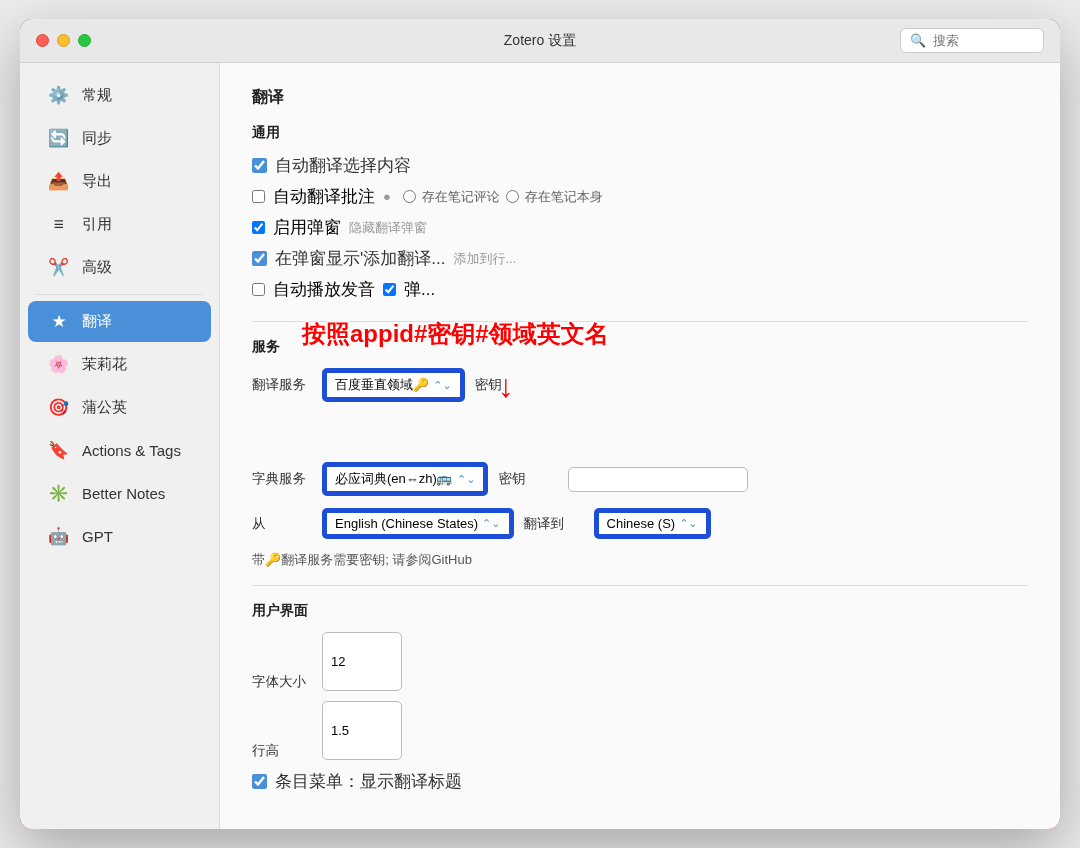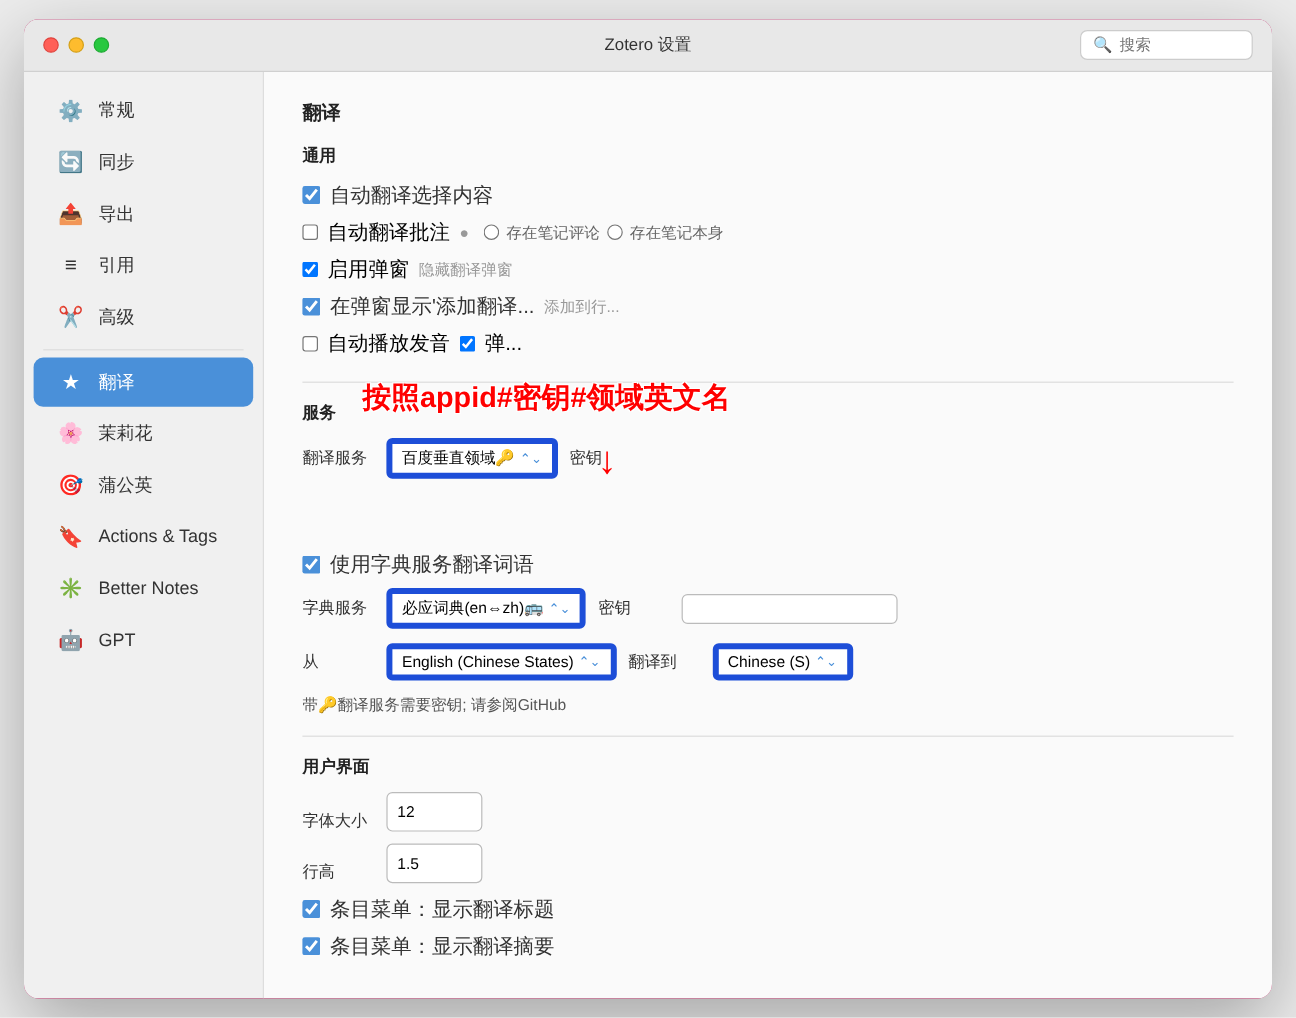--- a/index.html
+++ b/index.html
@@ -224,21 +224,21 @@
       display: flex;
       align-items: flex-end;
       gap: 10px;
       margin-bottom: 10px;
     }
     .narrow-input {
       width: 80px;
       background: white;
       border: 1px solid #bbb;
       border-radius: 5px;
-      padding: 8px 8px;
+      padding: 21px 8px;
       font-size: 13px;
     }
   </style>
 </head>
 <body>
 
 <div class="window">
 
   <div class="titlebar">
     <div class="traffic-lights">
@@ -362,24 +362,20 @@
         <div class="service-row">
           <span class="field-label">翻译服务</span>
           <div class="select-control">
             <span>百度垂直领域🔑</span>
             <span class="select-arrows">⌃⌄</span>
           </div>
           <span class="field-label">密钥</span>
         </div>
       </div>
 
-      <div class="checkbox-row">
-        <input type="checkbox" checked="" id="cb6" style="">
-        <label class="checkbox-label" for="cb6">使用字典服务翻译词语</label>
-      </div>
 
       <div class="service-row">
         <span class="field-label">字典服务</span>
         <div class="select-control">
           <span>必应词典(en⇔zh)🚌</span>
           <span class="select-arrows">⌃⌄</span>
         </div>
         <span class="field-label">密钥</span>
         <input type="text" class="text-input" style="width: 180px;">
       </div>
@@ -410,20 +406,16 @@
         </div>
         <div class="form-row">
           <span class="field-label">行高</span>
           <input type="text" class="narrow-input" value="1.5" style="">
         </div>
 
         <div class="checkbox-row">
           <input type="checkbox" checked="" id="cb7" style="">
           <label class="checkbox-label" for="cb7">条目菜单：显示翻译标题</label>
         </div>
-        <div class="checkbox-row">
-          <input type="checkbox" checked="" id="cb8" style="">
-          <label class="checkbox-label" for="cb8">条目菜单：显示翻译摘要</label>
-        </div>
       </div>
     </div>
   </div>
 </div>
 
 </body></html>

